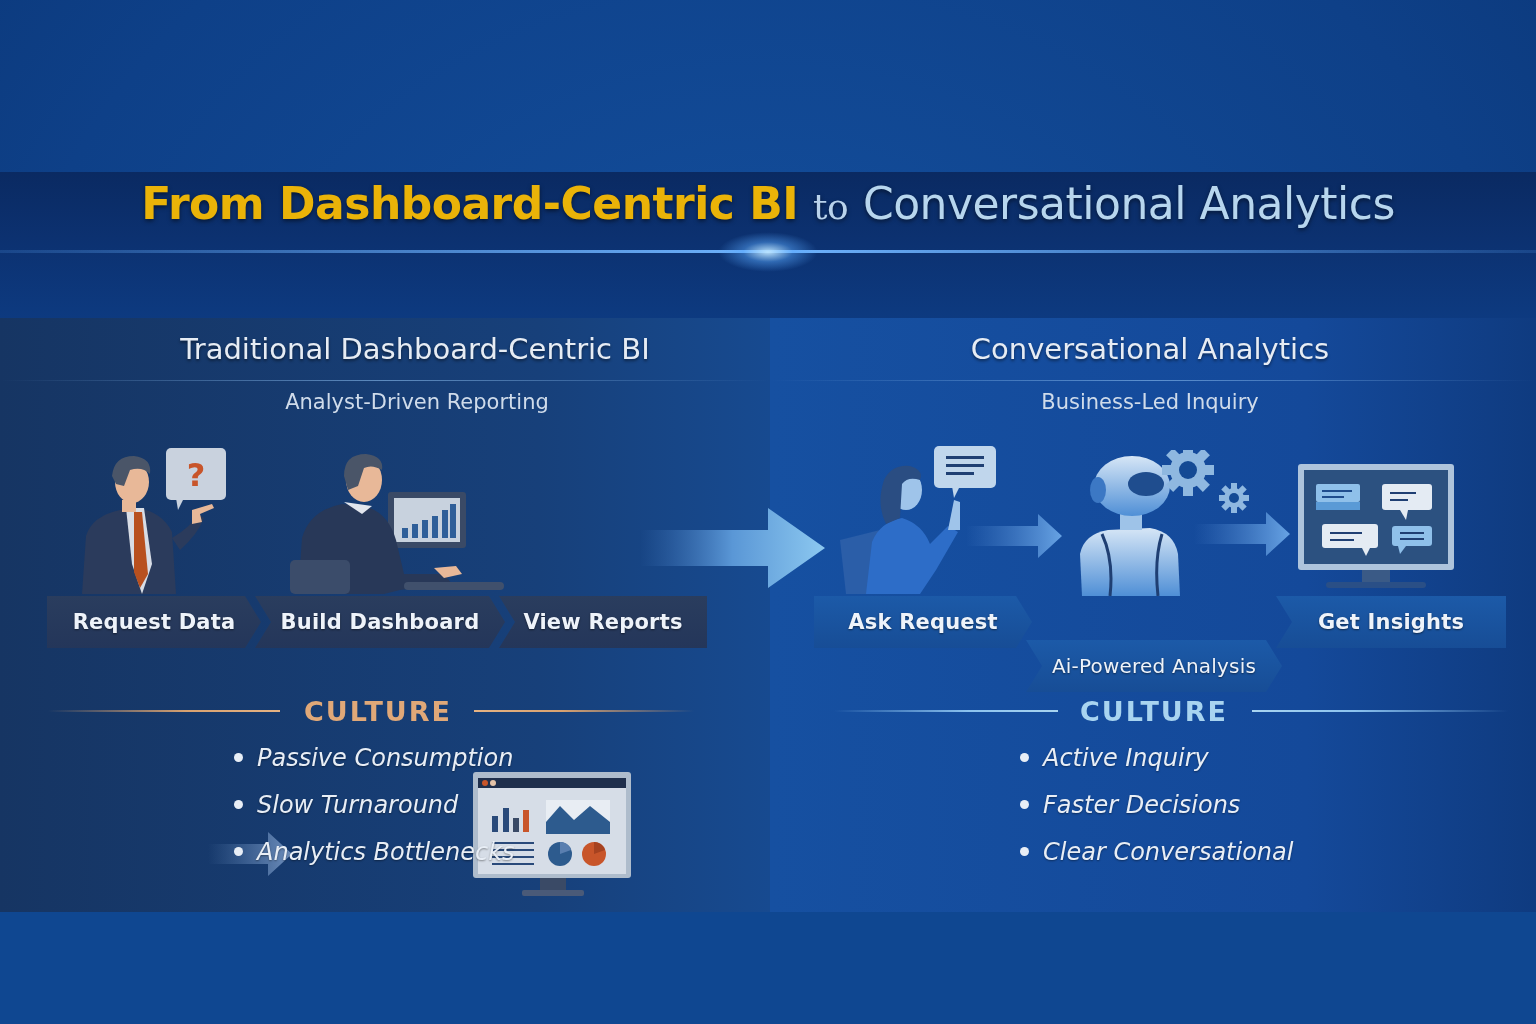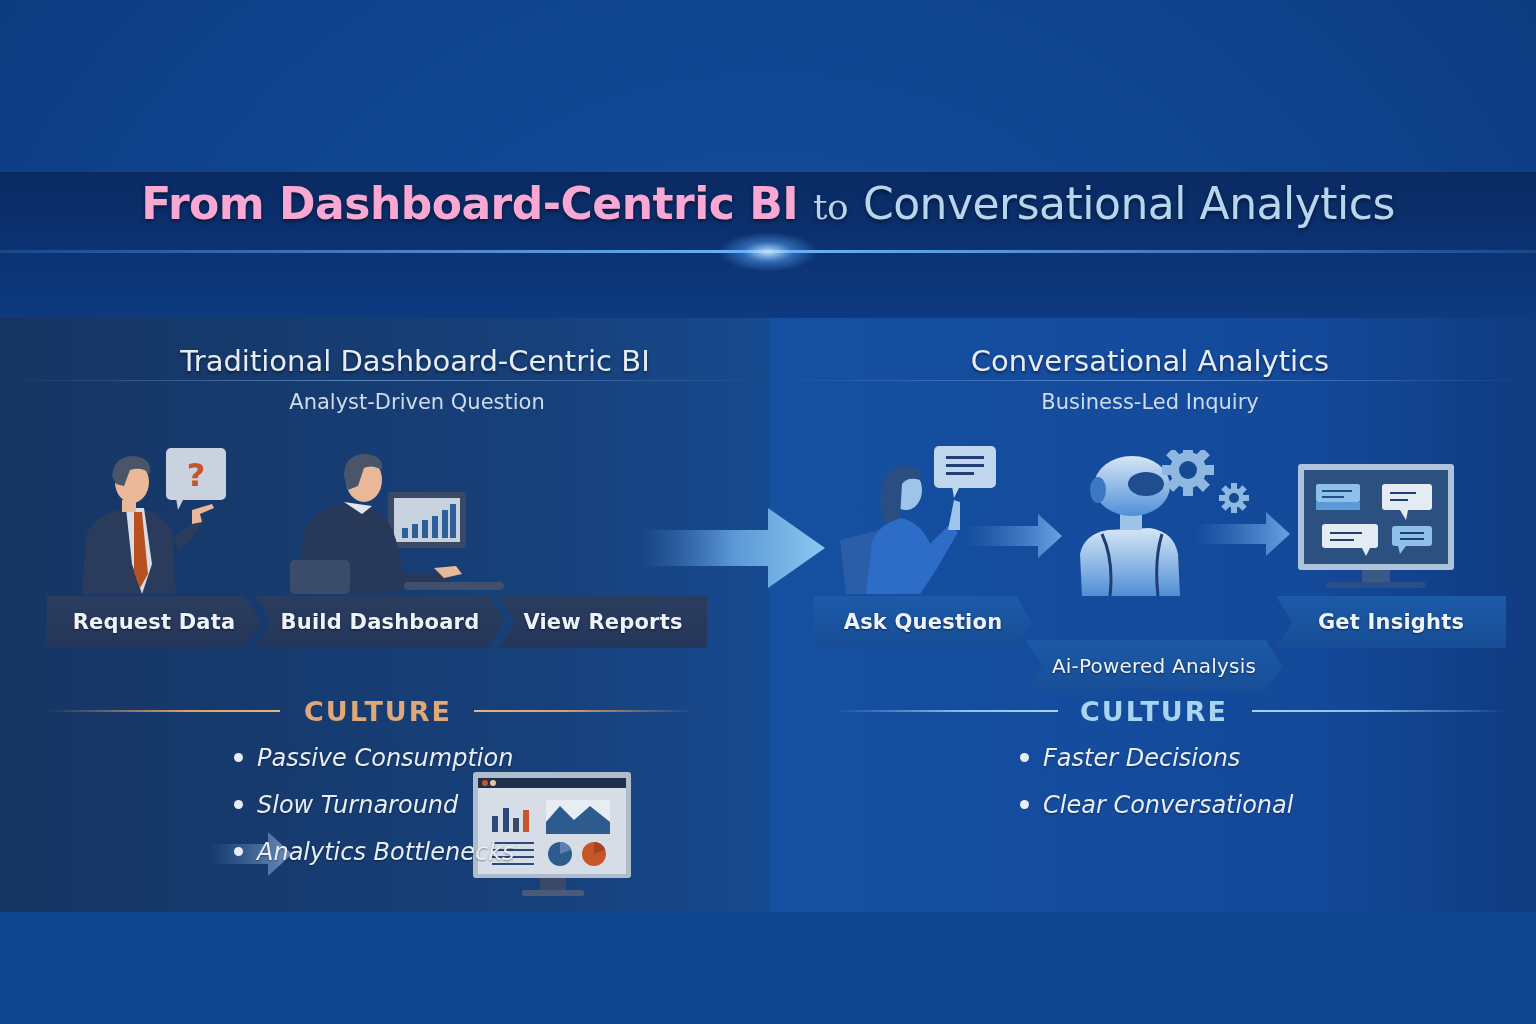--- a/index.html
+++ b/index.html
@@ -12,39 +12,39 @@
   }
   .title-band {
     position: absolute; left: 0; top: 172px; width: 1536px; height: 146px;
     background: linear-gradient(180deg, #0a2a62 0%, #0c3170 45%, #0d3a80 100%);
   }
   .title {
     position: absolute; left: 0; top: 178px; width: 1536px; text-align: center;
     font-size: 44px; font-weight: bold; letter-spacing: -0.5px;
     text-shadow: 0 2px 4px rgba(0,0,0,0.5);
   }
-  .title .a { color: #f9a8d4; }
+  .title .a { color: #eab308; }
   .title .to { color: #b9d3ec; font-weight: normal; font-family: "DejaVu Serif", serif; font-size: 36px; }
   .title .b { color: #b7d6ee; font-weight: normal; }
   .glow-line {
     position: absolute; left: 0; top: 250px; width: 1536px; height: 3px;
     background: linear-gradient(90deg, rgba(80,150,230,0.2), #6fb4ff 50%, rgba(80,150,230,0.2));
   }
   .glow-dot {
     position: absolute; left: 718px; top: 232px; width: 100px; height: 40px;
     background: radial-gradient(ellipse at center, rgba(190,230,255,0.95) 0%, rgba(90,170,255,0.45) 35%, rgba(40,110,220,0) 70%);
   }
   .panel {
     position: absolute; top: 318px; height: 594px;
   }
   .panel.left { left: 0; width: 770px; background: linear-gradient(90deg, #163563 0%, #17407a 70%, #174a90 100%); }
   .panel.right { left: 770px; width: 766px; background: linear-gradient(90deg, #1650a1 0%, #14499a 70%, #0f3b80 100%); }
   .panel-title {
     position: absolute; top: 14px; width: 100%; text-align: center;
-    font-size: 29px; color: #e6ecf4; text-shadow: 0 2px 3px rgba(0,0,0,0.45); margin-top: 12px;
+    font-size: 29px; color: #e6ecf4; text-shadow: 0 2px 3px rgba(0,0,0,0.45);
   }
   .panel.left .panel-title { left: 30px; width: 770px; }
   .panel-sep {
     position: absolute; top: 62px; left: 0; width: 100%; height: 1px;
     background: linear-gradient(90deg, rgba(120,170,230,0) 0%, rgba(140,190,240,0.6) 50%, rgba(120,170,230,0) 100%);
   }
   .panel-sub {
     position: absolute; top: 72px; width: 100%; text-align: center;
     font-size: 21px; color: #cfdbea;
   }
@@ -103,21 +103,21 @@
   <span class="a">From Dashboard-Centric BI</span>
   <span class="to">to</span>
   <span class="b">Conversational Analytics</span>
 </div>
 <div class="glow-line"></div>
 <div class="glow-dot"></div>
 
 <div class="panel left">
   <div class="panel-title">Traditional Dashboard-Centric BI</div>
   <div class="panel-sep"></div>
-  <div class="panel-sub">Analyst-Driven Question</div>
+  <div class="panel-sub">Analyst-Driven Reporting</div>
 
   <svg class="illus" style="left:72px;top:128px" width="160" height="148" viewBox="0 0 160 148">
     <rect x="94" y="2" width="60" height="52" rx="5" fill="#c9d2de"></rect>
     <polygon points="104,52 112,52 106,64" fill="#c9d2de"></polygon>
     <text x="124" y="40" text-anchor="middle" font-size="32" font-weight="bold" fill="#c8552a" font-family="DejaVu Sans, sans-serif">?</text>
     <path d="M10 148 L14 90 Q20 70 48 64 L66 62 Q90 66 100 86 L104 148 Z" fill="#2b3b5c"></path>
     <path d="M54 62 L60 118 L70 148 L80 118 L72 62 Z" fill="#d8dde6"></path>
     <path d="M62 66 L70 66 L76 128 L68 142 L62 126 Z" fill="#b8501f"></path>
     <path d="M100 92 Q120 80 126 68 L132 72 Q126 88 108 104 Z" fill="#2b3b5c"></path>
     <path d="M120 64 L140 58 L142 62 L128 68 L130 76 L120 78 Z" fill="#e8b898"></path>
@@ -288,32 +288,33 @@
     <rect x="34" y="77" width="24" height="2" fill="#1f3f73"></rect>
     <rect x="96" y="64" width="40" height="20" rx="3" fill="#8fc0ea"></rect>
     <polygon points="102,84 110,84 104,92" fill="#8fc0ea"></polygon>
     <rect x="104" y="70" width="24" height="2" fill="#1f3f73"></rect>
     <rect x="104" y="76" width="24" height="2" fill="#1f3f73"></rect>
     <rect x="66" y="108" width="28" height="12" fill="#3a5a86"></rect>
     <rect x="30" y="120" width="100" height="6" rx="3" fill="#2a4f86"></rect>
   </svg>
 
   <div class="steps" style="left:44px;">
-    <div class="step first" style="width:218px;">Ask Question</div>
+    <div class="step first" style="width:218px;">Ask Request</div>
     <div class="step mid" style="width:256px;">Ai-Powered Analysis</div>
     <div class="step last" style="width:230px;">Get Insights</div>
   </div>
 
   <div class="culture">
     <div class="line" style="left:64px;width:224px;"></div>
     <div class="label" style="left:-1px;width:770px;">CULTURE</div>
     <div class="line" style="left:482px;width:256px;transform:scaleX(-1);"></div>
   </div>
 
   <ul class="bullets" style="left:250px;">
+    <li><span class="dot"></span><span>Active Inquiry</span></li>
     <li><span class="dot"></span><span>Faster Decisions</span></li>
     <li><span class="dot"></span><span>Clear Conversational</span></li>
   </ul>
 </div>
 
 <svg class="big-arrow" viewBox="0 0 185 80">
   <defs>
       <linearGradient id="gbig" x1="0" x2="1">
         <stop offset="0" stop-color="#3f73b8" stop-opacity="0"></stop>
         <stop offset="0.5" stop-color="#5a97d6"></stop>

